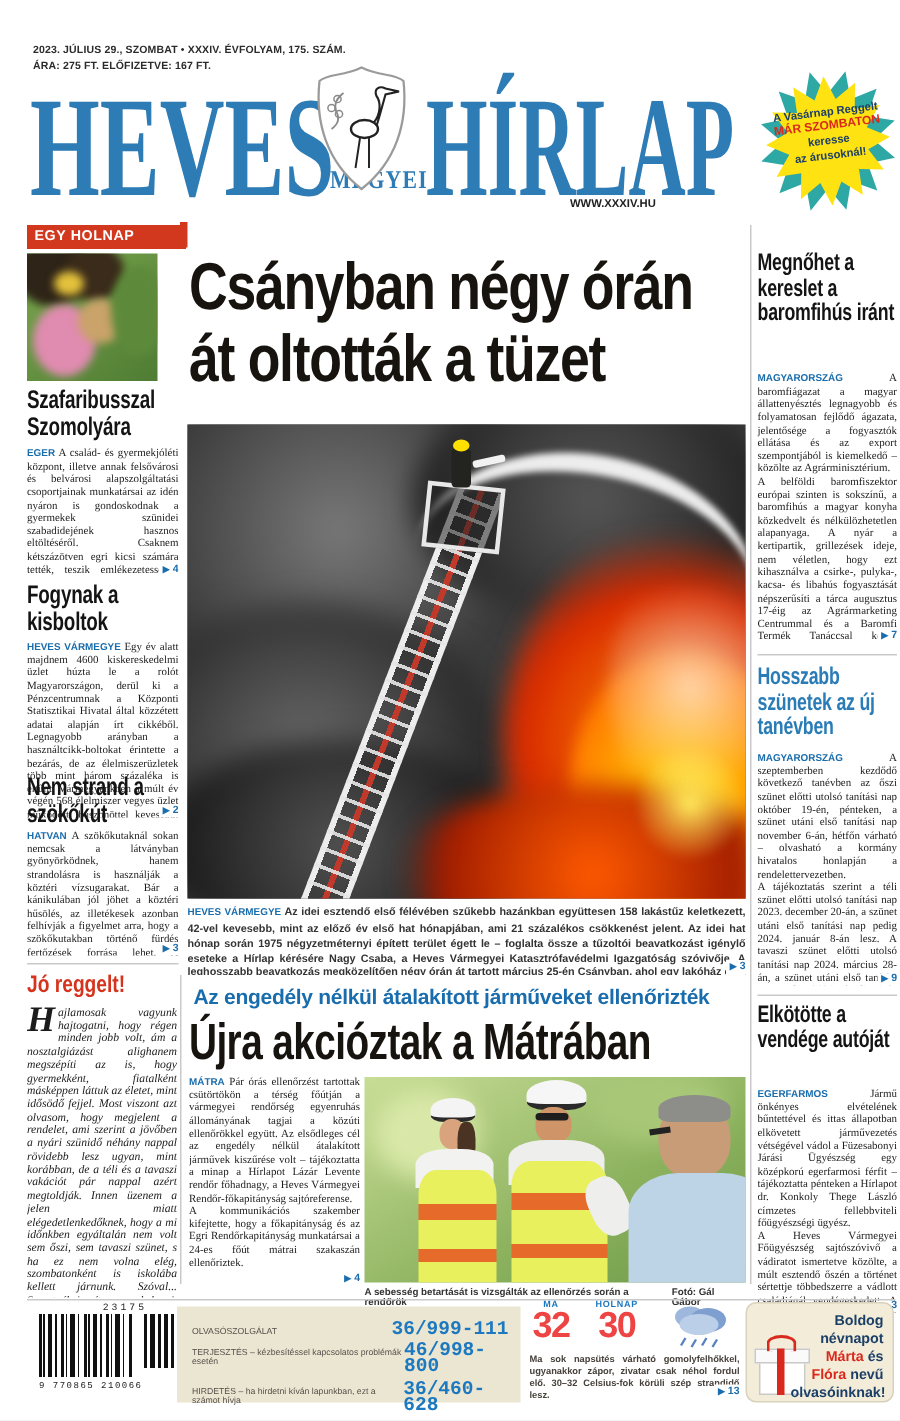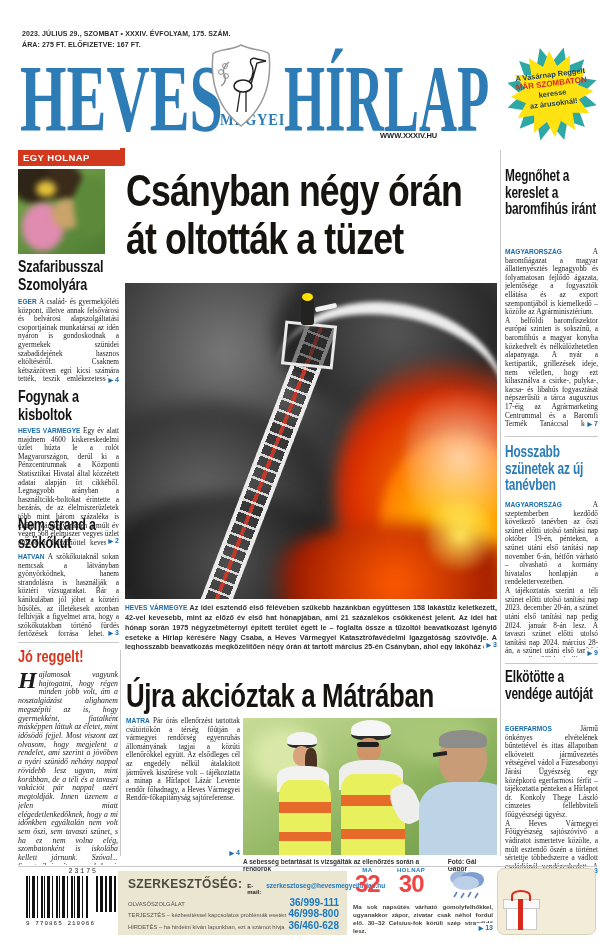--- a/index.html
+++ b/index.html
@@ -91,21 +91,21 @@
   .rc-b3{position:absolute;left:0;top:557px;width:93px;height:150px;}
   
   .foot-rule{left:18px;top:866px;width:579px;}
   .ed-box{position:absolute;left:118px;top:871px;width:229px;height:64px;background:#ebe6d2;box-sizing:border-box;padding:6px 8px 4px 10px;}
   .ed-head{display:flex;align-items:baseline;gap:5px;}
   .ed-title{font-size:12px;font-weight:bold;color:#4a4a42;letter-spacing:.3px;}
   .ed-email-label{font-size:6px;font-weight:bold;color:#222;}
   .ed-email{font-size:6.5px;font-weight:bold;color:#1c79c0;}
   .ed-row{display:flex;justify-content:space-between;align-items:baseline;margin-top:2.5px;}
   .ed-row .lbl{font-size:5.8px;color:#55504a;}
-  .ed-row .tel{font-size:10px;font-weight:bold;color:#1c79c0;line-height:.9;}
+  .ed-row .tel{font-size:13px;font-weight:bold;color:#1c79c0;line-height:.9;font-family:Liberation Mono, monospace;}
   .weather{position:absolute;left:353px;top:867px;width:140px;height:68px;}
   .w-col{position:absolute;top:0;text-align:center;}
   .w-col .wl{font-size:6px;font-weight:bold;color:#1c79c0;letter-spacing:.5px;}
   .w-col .wt{font-size:24px;font-weight:bold;color:#ef4444;line-height:.9;letter-spacing:-1px;}
   .w-ma{left:2px;} .w-holnap{left:44px;}
   .w-icon{position:absolute;left:92px;top:0px;}
   .w-text{position:absolute;left:0;top:36px;width:140px;height:30px;font-size:6.2px;font-weight:bold;
           color:#46413b;line-height:1.3;text-align:justify;overflow:hidden;position:absolute;}
   .gift-box{position:absolute;left:497px;top:868px;width:99px;height:67px;background:#f2ecd9;
             border:1px solid #d8d2bd;border-radius:7px;box-sizing:border-box;}
@@ -229,25 +229,27 @@
     <div style="position:absolute;left:177px;top:10px;width:11px;height:8px;background:#ffe000;border-radius:50%;"></div>
     <div style="position:absolute;left:190px;top:22px;width:22px;height:5px;background:#f2f2f2;transform:rotate(-12deg);border-radius:2px;"></div>
   </div>
 
   <div class="cap1 sbody" style="font-family:'Liberation Sans',sans-serif;">
     <b class="tag">HEVES VÁRMEGYE</b>
     <span>Az idei esztendő első félévében szűkebb hazánkban együttesen 158 lakástűz keletkezett, 42-vel kevesebb, mint az előző év első hat hónapjában, ami 21 százalékos csökkenést jelent. Az idei hat hónap során 1975 négyzetméternyi épített terület égett le – foglalta össze a tűzoltói beavatkozást igénylő eseteke a Hírlap kérésére Nagy Csaba, a Heves Vármegyei Katasztrófavédelmi Igazgatóság szóvivője. A leghosszabb beavatkozás megközelítően négy órán át tartott március 25-én Csányban, ahol egy lakóház és a melléképülete égett, az utóbbi ingatlanrészben egy gázpalack is felrobbant. Illusztráció: MW</span>
     <span class="pgref"><i>▶</i> <b>3</b></span>
   </div>
 
+  <div class="kicker2">Az engedély nélkül átalakított járműveket ellenőrizték</div>
   <div class="headline2">Újra akcióztak a Mátrában</div>
 
   <div class="art2 sbody">
     <b class="tag">MÁTRA</b>
     <span>Pár órás ellenőrzést tartottak csütörtökön a térség főútján a vármegyei rendőrség egyenruhás állományának tagjai a közúti ellenőrökkel együtt. Az elsődleges cél az engedély nélkül átalakított járművek kiszűrése volt – tájékoztatta a minap a Hírlapot Lázár Levente rendőr főhadnagy, a Heves Vármegyei Rendőr-főkapitányság sajtóreferense.</span><br>
+    <span class="para2">A kommunikációs szakember kifejtette, hogy a főkapitányság és az Egri Rendőrkapitányság munkatársai a 24-es főút mátrai szakaszán ellenőriztek.</span>
     <span class="pgref"><i>▶</i> <b>4</b></span>
   </div>
 
   <div class="police-photo">
     <div class="el" style="left:6px;top:8px;width:70px;height:60px;border-radius:50%;background:#d9e8a8;filter:blur(8px);"></div>
     <div class="el" style="left:150px;top:-6px;width:90px;height:50px;border-radius:50%;background:#a8c878;filter:blur(8px);"></div>
 
     <div class="el" style="left:44px;top:14px;width:30px;height:13px;background:#f4f4f4;border-radius:50% 50% 30% 30%;border-bottom:3px solid #2a2a2a;"></div>
     <div class="el" style="left:50px;top:28px;width:17px;height:20px;background:#d9a37e;border-radius:45%;"></div>
     <div class="el" style="left:62px;top:30px;width:12px;height:28px;background:#4a3322;border-radius:40%;"></div>
@@ -300,25 +302,20 @@
       <span class="para2">A Heves Vármegyei Főügyészség sajtószóvivő a vádiratot ismertetve közölte, a múlt esztendő őszén a történet sértettje többedszerre a vádlott családjánál vendégeskedett. A személyautóját a kocsibejárón hagyta.</span>
       <span class="pgref"><i>▶</i> <b>3</b></span>
     </div>
   </div>
 
   <div class="vrule" style="left:120px;top:650px;height:206px;"></div>
   <div class="vrule" style="left:500px;top:150px;height:706px;"></div>
   <div class="hrule foot-rule"></div>
 
   <div class="ed-box">
-    <div class="ed-head">
-      <span class="ed-title">SZERKESZTŐSÉG:</span>
-      <span class="ed-email-label">E-mail:</span>
-      <span class="ed-email">szerkesztoseg@hevesmegyeihirlap.hu</span>
-    </div>
     <div class="ed-row">
       <span class="lbl">OLVASÓSZOLGÁLAT</span>
       <span class="tel">36/999-111</span>
     </div>
     <div class="ed-row">
       <span class="lbl">TERJESZTÉS – kézbesítéssel kapcsolatos problémák esetén</span>
       <span class="tel">46/998-800</span>
     </div>
     <div class="ed-row">
       <span class="lbl">HIRDETÉS – ha hirdetni kíván lapunkban, ezt a számot hívja</span>
@@ -349,15 +346,21 @@
     </div>
   </div>
 
   <div class="gift-box">
     <div class="gift">
       <div class="gbox"></div>
       <div class="glid"></div>
       <div class="grib"></div>
       <div class="gbow"></div>
     </div>
+    <div class="nameday">
+      <span>Boldog névnapot</span><br>
+      <span class="nd-red">Márta</span><span> és</span><br>
+      <span class="nd-red">Flóra</span><span> nevű</span><br>
+      <span>olvasóinknak!</span>
+    </div>
   </div>
 
 </div>
 
 </body></html>

